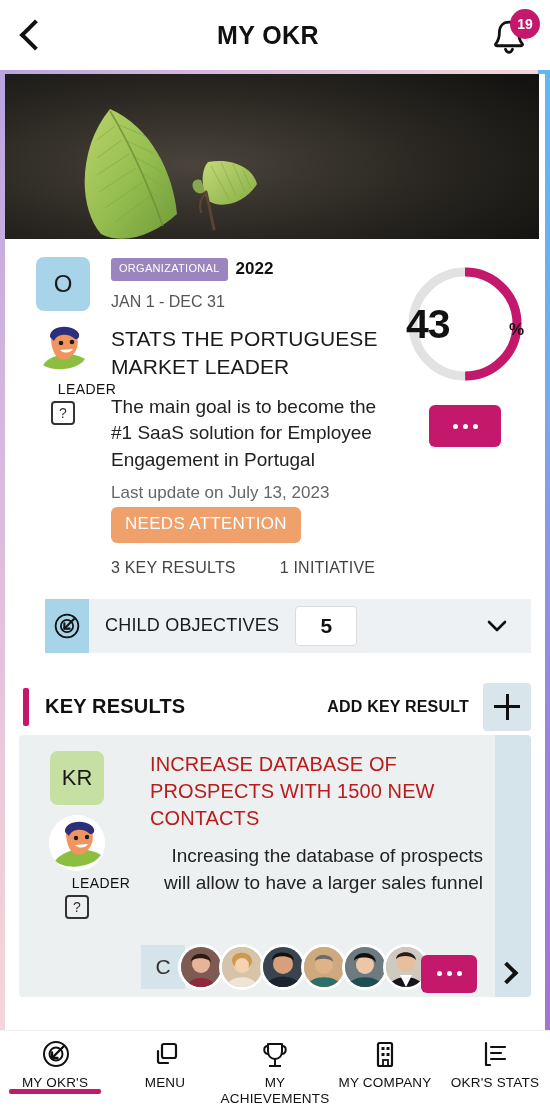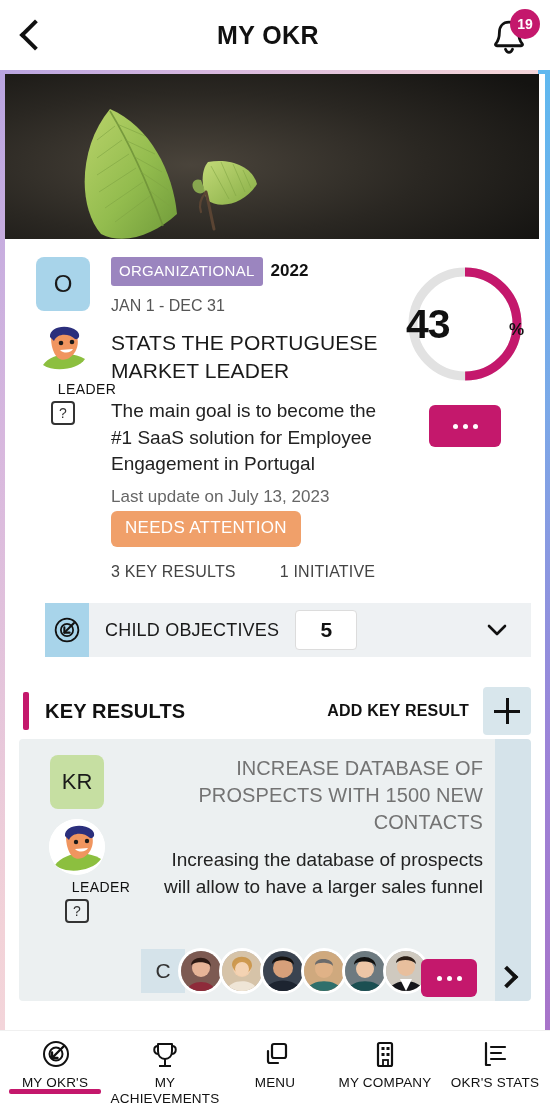--- a/index.html
+++ b/index.html
@@ -77,21 +77,21 @@
   .leader-label { font-size: 14px; letter-spacing: .4px; color: #111; margin-top: 4px; padding-left: 48px; }
   .qmark {
     width: 24px; height: 24px; border: 2px solid #333; border-radius: 4px;
     display: flex; align-items: center; justify-content: center;
     font-size: 14px; color: #333; margin-top: 4px;
   }
 
   .obj-mid { flex: 1; padding-left: 4px; padding-right: 6px; }
   .meta-line { display: flex; flex-wrap: wrap; align-items: center; gap: 8px; line-height: 1.45; }
   .org-badge {
-    background: #9B85BF; color: #fff; font-size: 15px; letter-spacing: .3px;
+    background: #9B85BF; color: #fff; font-size: 11px; letter-spacing: .3px;
     padding: 3px 8px 4px 8px; border-radius: 3px;
   }
   .meta-year { font-size: 17px; font-weight: bold; color: #111; }
   .meta-dates { font-size: 16px; color: #555; }
   .obj-title {
     font-size: 21px; color: #1a1a1a; line-height: 1.32; margin-top: 12px;
     letter-spacing: .1px;
   }
   .obj-desc { font-size: 19px; color: #222; line-height: 1.38; margin-top: 14px; }
   .obj-update { font-size: 17px; color: #666; margin-top: 10px; }
@@ -155,21 +155,21 @@
   .kr-card {
     position: relative; margin: 0 14px 0 14px; background: #ECF0F1;
     border-radius: 4px; overflow: hidden; height: 262px;
   }
   .kr-side {
     position: absolute; right: 0; top: 0; width: 36px; height: 100%;
     background: #D5E3EA; border-radius: 0 4px 4px 0;
   }
   .kr-body { display: flex; padding: 16px 48px 0 14px; gap: 25px; }
   .kr-mid { flex: 1; padding-left: 4px; }
-  .kr-name { font-size: 20px; color: #737373; line-height: 1.34; letter-spacing: .1px; text-align: right; }
+  .kr-name { font-size: 20px; color: #b91c1c; line-height: 1.34; letter-spacing: .1px; }
   .kr-desc { font-size: 19px; color: #222; line-height: 1.38; margin-top: 12px; text-align: right; }
 
   .kr-footer { position: absolute; left: 0; bottom: 0; width: 100%; height: 60px; display: flex; align-items: center; }
   .c-chip {
     margin-left: 122px; width: 44px; height: 44px; background: #D5E3EA;
     display: flex; align-items: center; justify-content: center;
     font-size: 21px; color: #333;
   }
   .avatars { display: flex; margin-left: -2px; }
   .av { width: 46px; height: 46px; border-radius: 50%; border: 3px solid #fff; margin-left: -5px; overflow: hidden; background:#bbb; }
@@ -457,38 +457,38 @@
           <path d="M13 19 L13 13.5 M13 19 L18.5 19" stroke="#111" stroke-width="2.4" stroke-linecap="round" fill="none"></path>
         </svg>
       </span>
       <span class="nav-label">MY OKR'S</span>
       <span class="nav-underline"></span>
     </div>
 
     <div class="nav-item">
       <span class="nav-icon">
         <svg width="32" height="32" viewBox="0 0 32 32">
+          <rect x="13" y="5" width="14" height="14" rx="2" fill="none" stroke="#111" stroke-width="2.2"></rect>
+          <path d="M19 24 h-8 a2 2 0 0 1 -2 -2 v-10" fill="none" stroke="#111" stroke-width="2.2" stroke-linecap="round"></path>
+        </svg>
+      </span>
+      <span class="nav-label">MENU</span>
+    </div>
+
+    <div class="nav-item">
+      <span class="nav-icon">
+        <svg width="32" height="32" viewBox="0 0 32 32">
           <path d="M9 5 h14 v7 c0 5-3 8-7 8s-7-3-7-8z" fill="none" stroke="#111" stroke-width="2" stroke-linejoin="round"></path>
           <path d="M9 7 C4 7 4 14 9 15" fill="none" stroke="#111" stroke-width="2"></path>
           <path d="M23 7 C28 7 28 14 23 15" fill="none" stroke="#111" stroke-width="2"></path>
           <path d="M16 20 v6" stroke="#111" stroke-width="2"></path>
           <path d="M10 27 h12" stroke="#111" stroke-width="2"></path>
         </svg>
       </span>
       <span class="nav-label">MY ACHIEVEMENTS</span>
-    </div>
-
-    <div class="nav-item">
-      <span class="nav-icon">
-        <svg width="32" height="32" viewBox="0 0 32 32">
-          <rect x="13" y="5" width="14" height="14" rx="2" fill="none" stroke="#111" stroke-width="2.2"></rect>
-          <path d="M19 24 h-8 a2 2 0 0 1 -2 -2 v-10" fill="none" stroke="#111" stroke-width="2.2" stroke-linecap="round"></path>
-        </svg>
-      </span>
-      <span class="nav-label">MENU</span>
     </div>
 
     <div class="nav-item">
       <span class="nav-icon">
         <svg width="32" height="32" viewBox="0 0 32 32">
           <rect x="9" y="4" width="14" height="23" rx="1.5" fill="none" stroke="#111" stroke-width="2.2"></rect>
           <rect x="12.5" y="8" width="3" height="3" fill="#111"></rect>
           <rect x="17.5" y="8" width="3" height="3" fill="#111"></rect>
           <rect x="12.5" y="14" width="3" height="3" fill="#111"></rect>
           <rect x="17.5" y="14" width="3" height="3" fill="#111"></rect>

